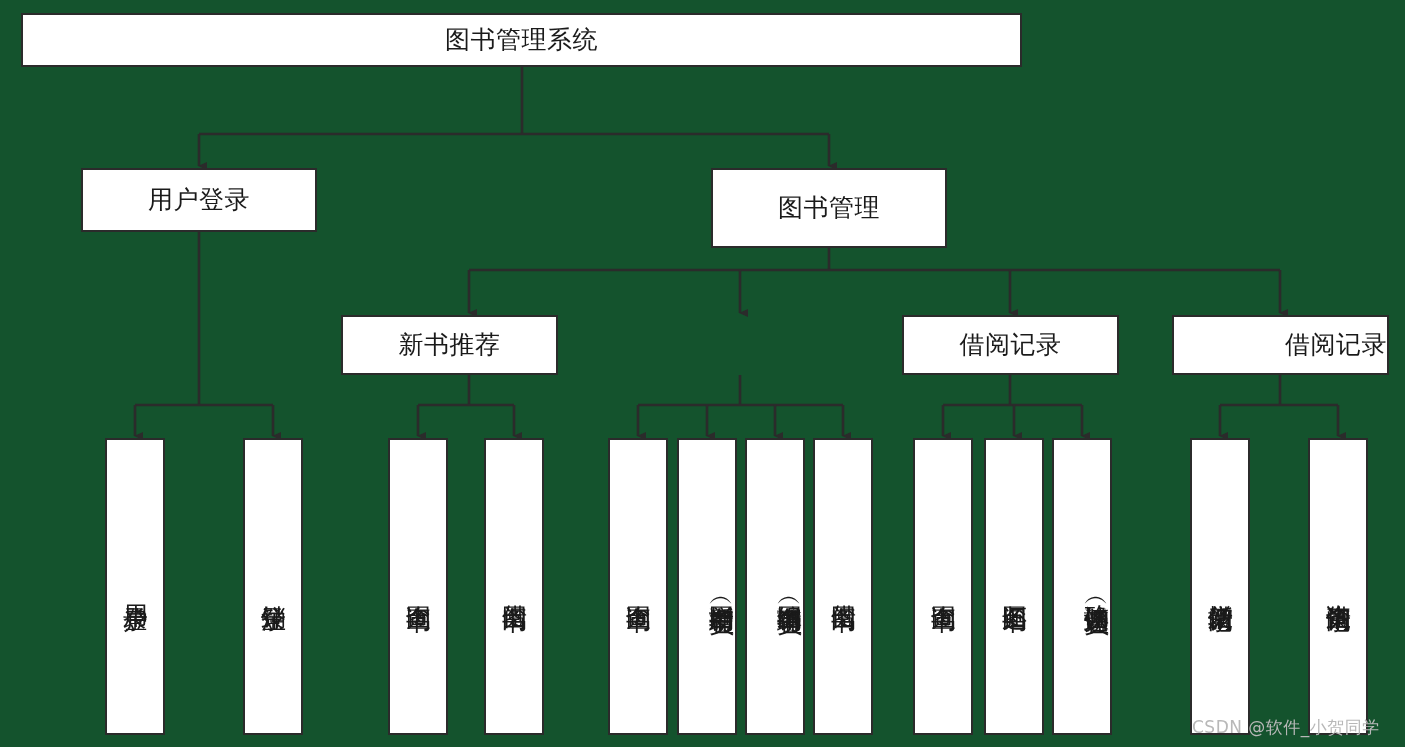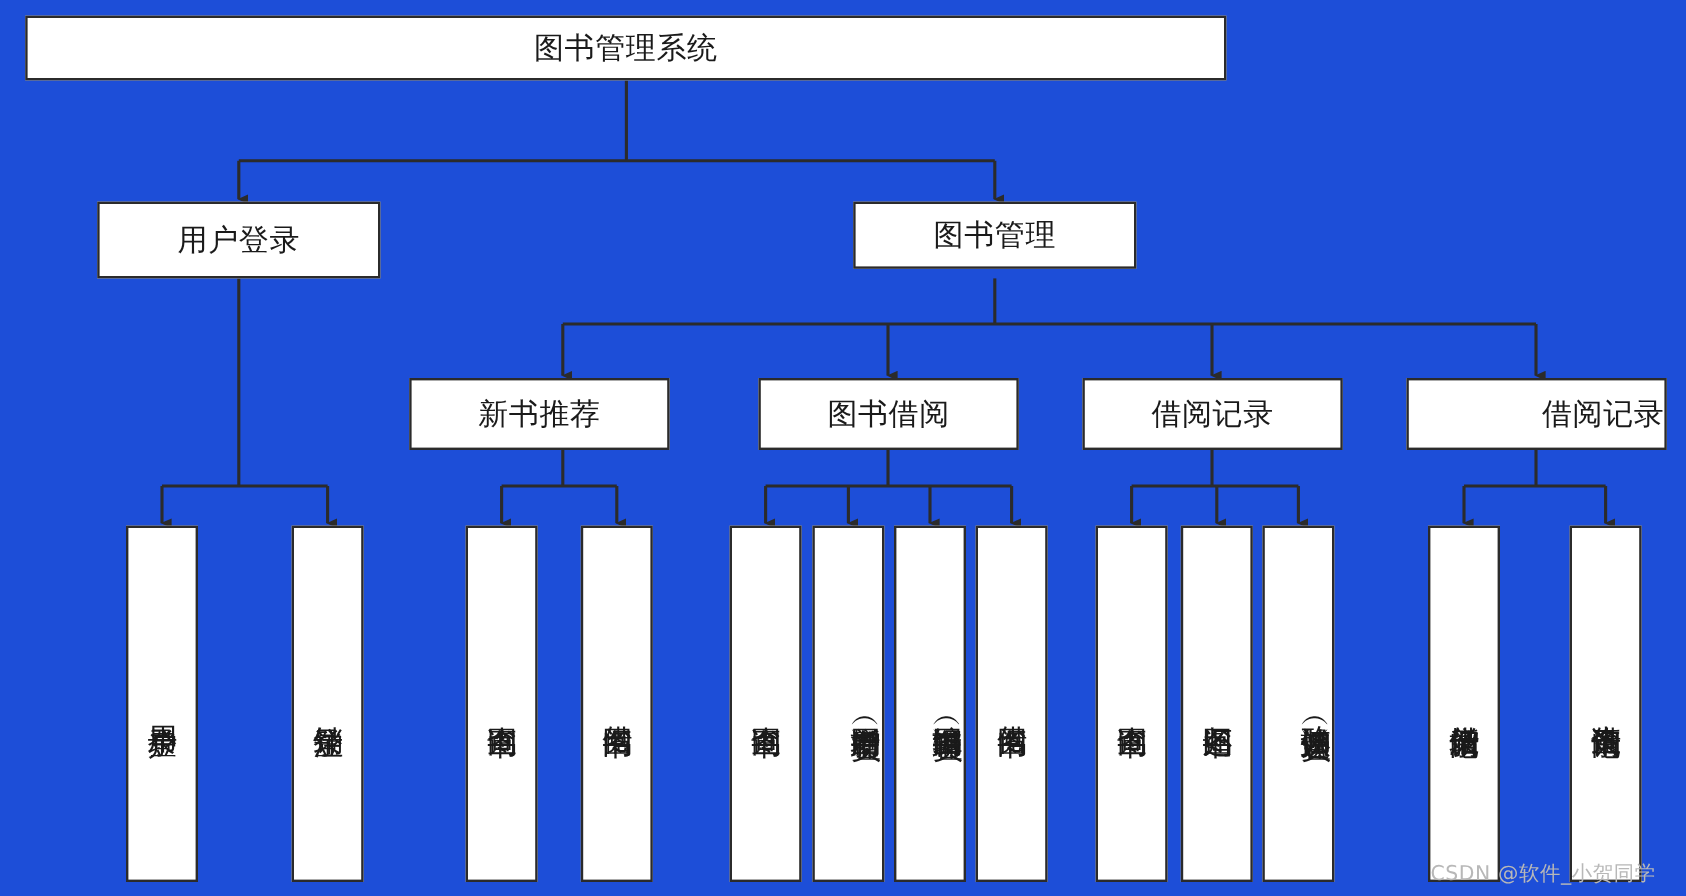--- a/index.html
+++ b/index.html
@@ -8,21 +8,21 @@
     padding: 0;
     background: #ffffff;
   }
   body {
     font-family: "DejaVu Sans", "Liberation Sans", sans-serif;
   }
   #diagram-root {
     position: relative;
     width: 1405px;
     height: 747px;
-    background: #1d4ed8;
+    background: #14532d;
     overflow: hidden;
   }
   #diagram-svg {
     position: absolute;
     left: 0;
     top: 0;
     width: 1405px;
     height: 747px;
   }
   .node {
@@ -115,29 +115,26 @@
       </g>
   </svg>
 
   <div class="node node-h" id="node-root" style="left: 21px; top: 13px; width: 1001px; height: 54px;">
     <span>图书管理系统</span>
   </div>
 
   <div class="node node-h" id="node-l1-0" style="left: 81px; top: 168px; width: 236px; height: 64px;">
     <span>用户登录</span>
   </div>
-  <div class="node node-h" id="node-l1-1" style="left: 711px; top: 168px; width: 236px; height: 56px;">
+  <div class="node node-h" id="node-l1-1" style="left: 711px; top: 168px; width: 236px; height: 80px;">
     <span>图书管理</span>
   </div>
 
   <div class="node node-h" id="node-l2-0" style="left: 341px; top: 315px; width: 217px; height: 60px;">
     <span>新书推荐</span>
-  </div>
-  <div class="node node-h" id="node-l2-1" style="left: 632px; top: 315px; width: 217px; height: 60px;">
-    <span>图书借阅</span>
   </div>
   <div class="node node-h" id="node-l2-2" style="left: 902px; top: 315px; width: 217px; height: 60px;">
     <span>借阅记录</span>
   </div>
   <div class="node node-h" id="node-l2-3" style="left: 1172px; top: 315px; width: 217px; height: 60px; justify-content: flex-end;">
     <span>借阅记录</span>
   </div>
 
   <div class="node node-v centered" id="node-leaf-0" style="left: 105px; top: 438px; width: 60px; height: 297px;">
     <span>用户登录</span>

